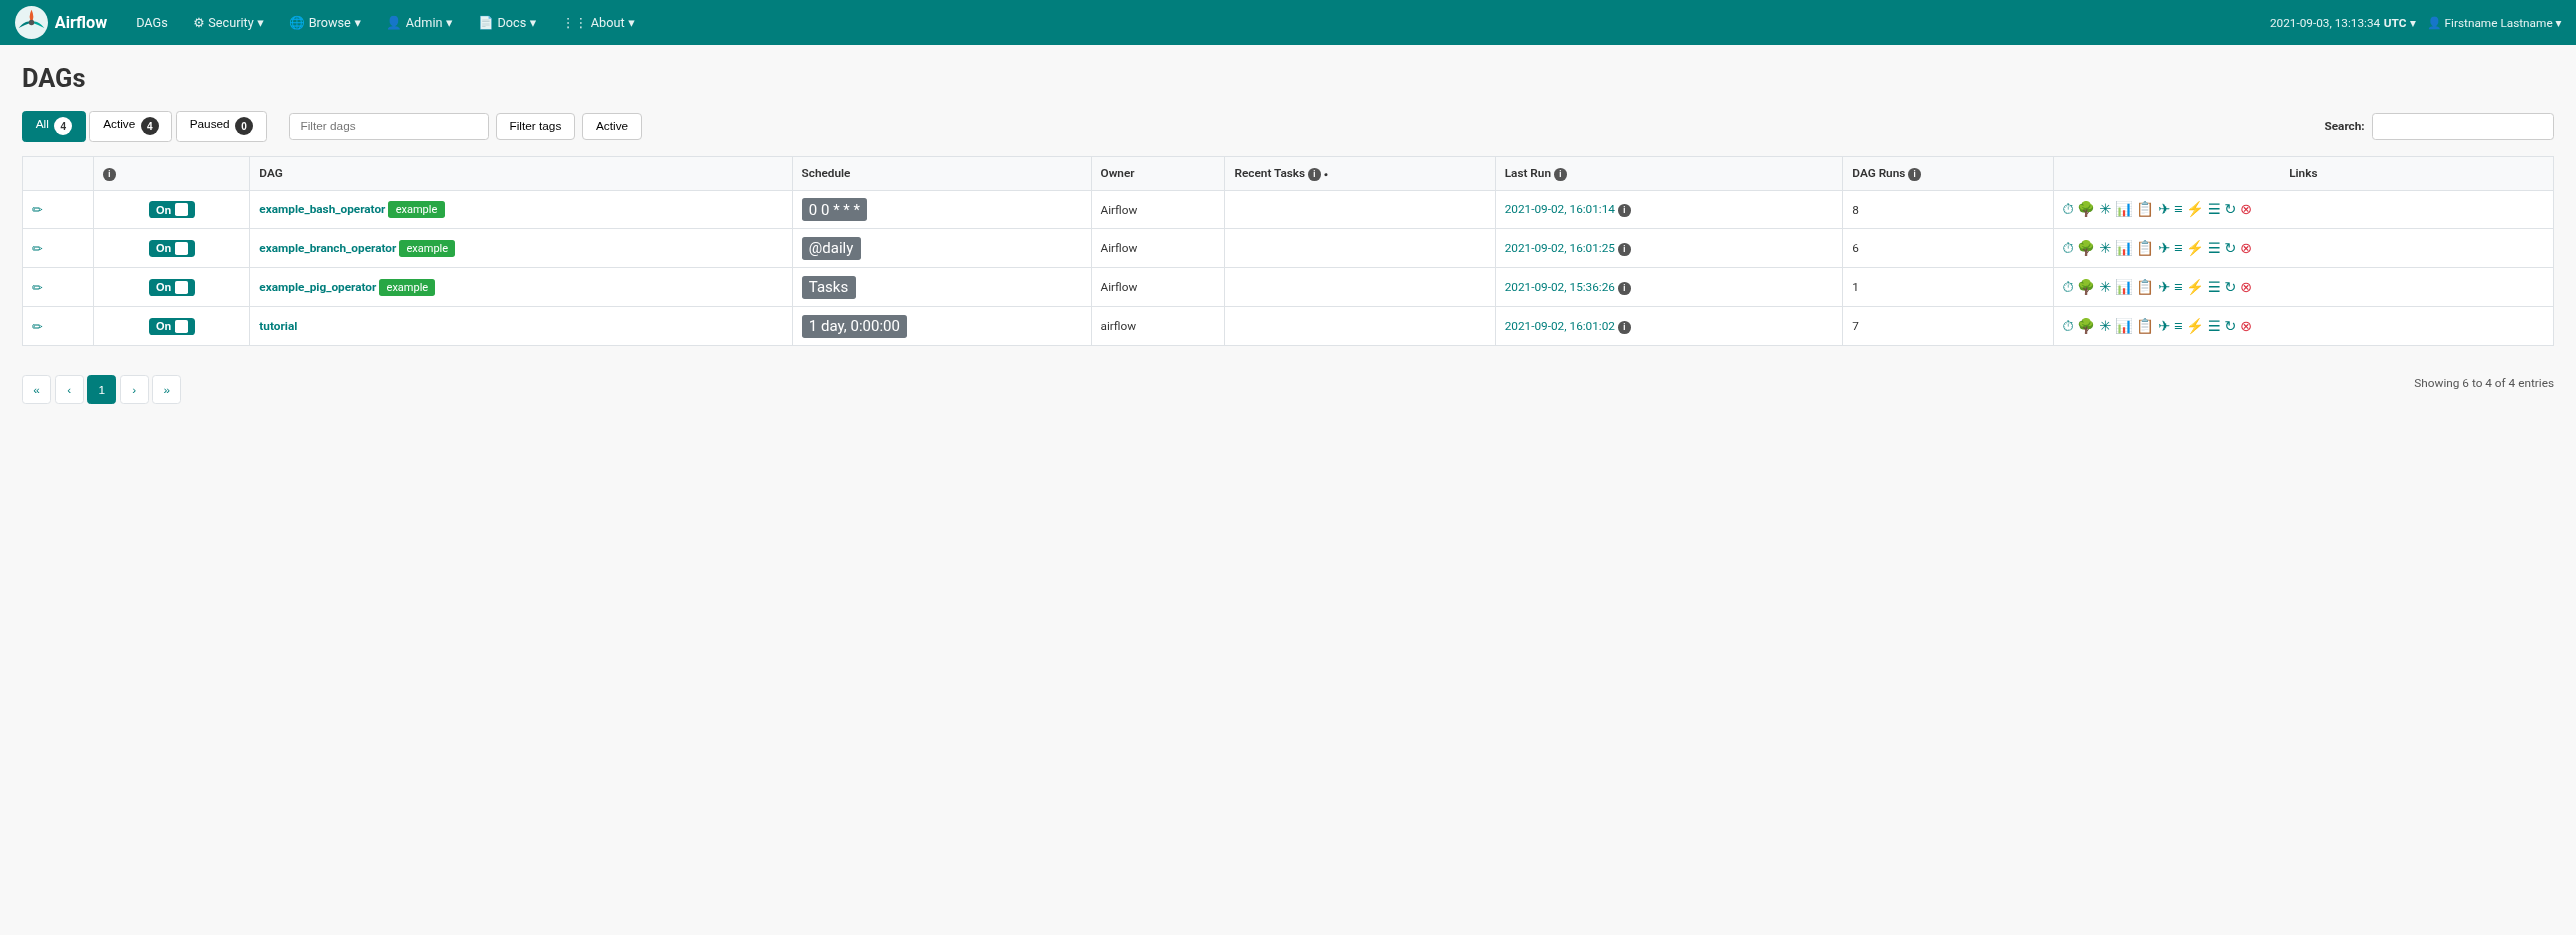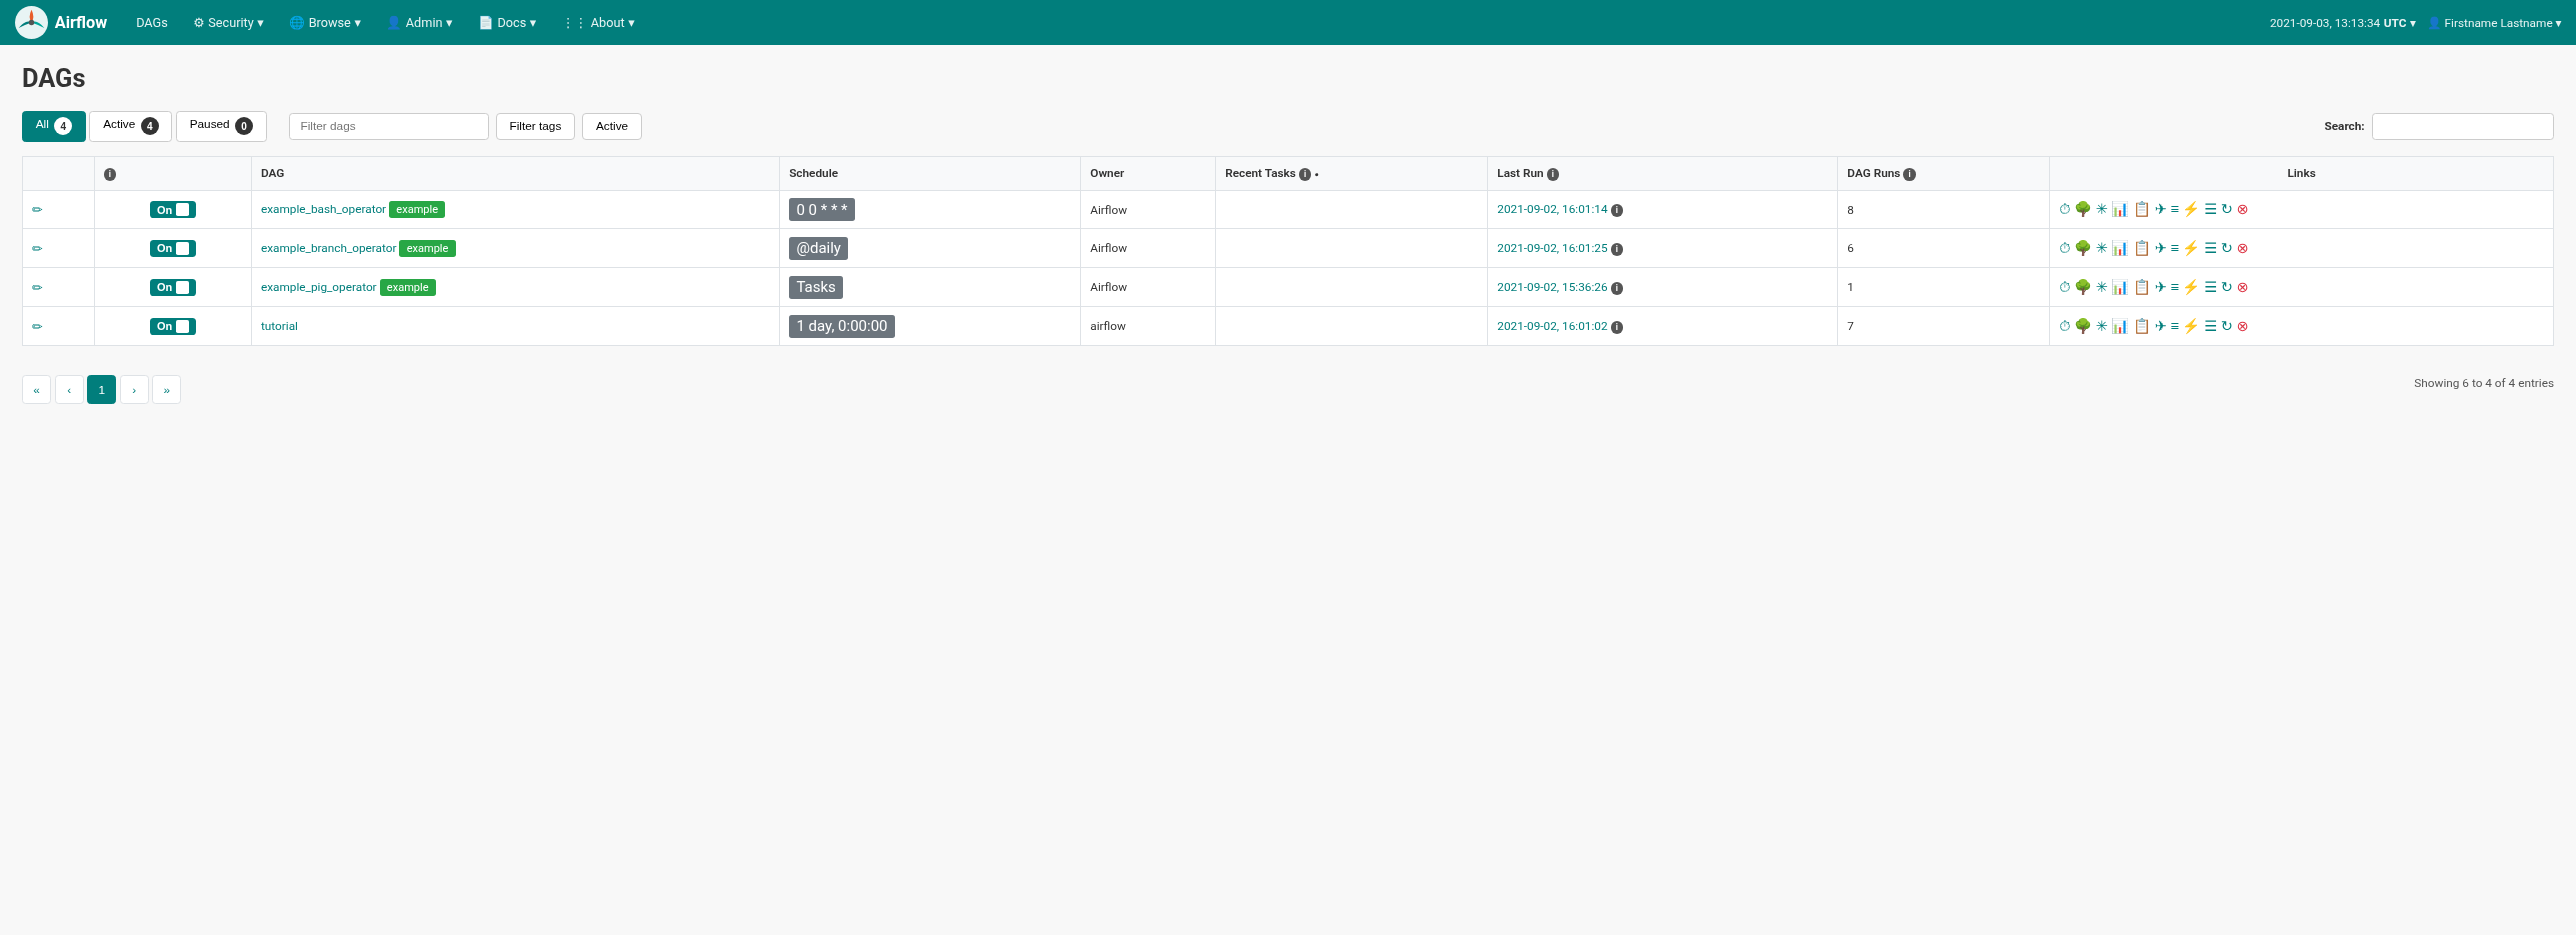--- a/index.html
+++ b/index.html
@@ -140,21 +140,21 @@
       font-weight: 600;
       color: #333;
       white-space: nowrap;
     }
     .dag-table th.center { text-align: center; }
     .dag-table td {
       border: 0.9px solid #dee2e6;
       padding: 7.3px 9px;
       vertical-align: middle;
     }
-    .dag-name-link { color: #017e7c; text-decoration: none; font-weight: 400; }
+    .dag-name-link { color: #017e7c; text-decoration: none; font-weight: 700; }
 
     
     .toggle-btn {
       display: inline-flex;
       align-items: center;
       background: #017e7c;
       color: white;
       border-radius: 3.6px;
       padding: 1.8px 7.3px;
       font-size: 11px;
@@ -173,21 +173,21 @@
     }
 
     
     .tag-badge {
       display: inline-block;
       background: #28a745;
       color: white;
       border-radius: 2.7px;
       padding: 1.8px 7.3px;
       font-size: 11px;
-      margin-right: 5px;
+      margin-right: 11px;
     }
 
     
     .schedule-badge {
       display: inline-block;
       background: #6c757d;
       color: white;
       border-radius: 2.7px;
       padding: 2.7px 7.3px;
       font-size: 15px;

